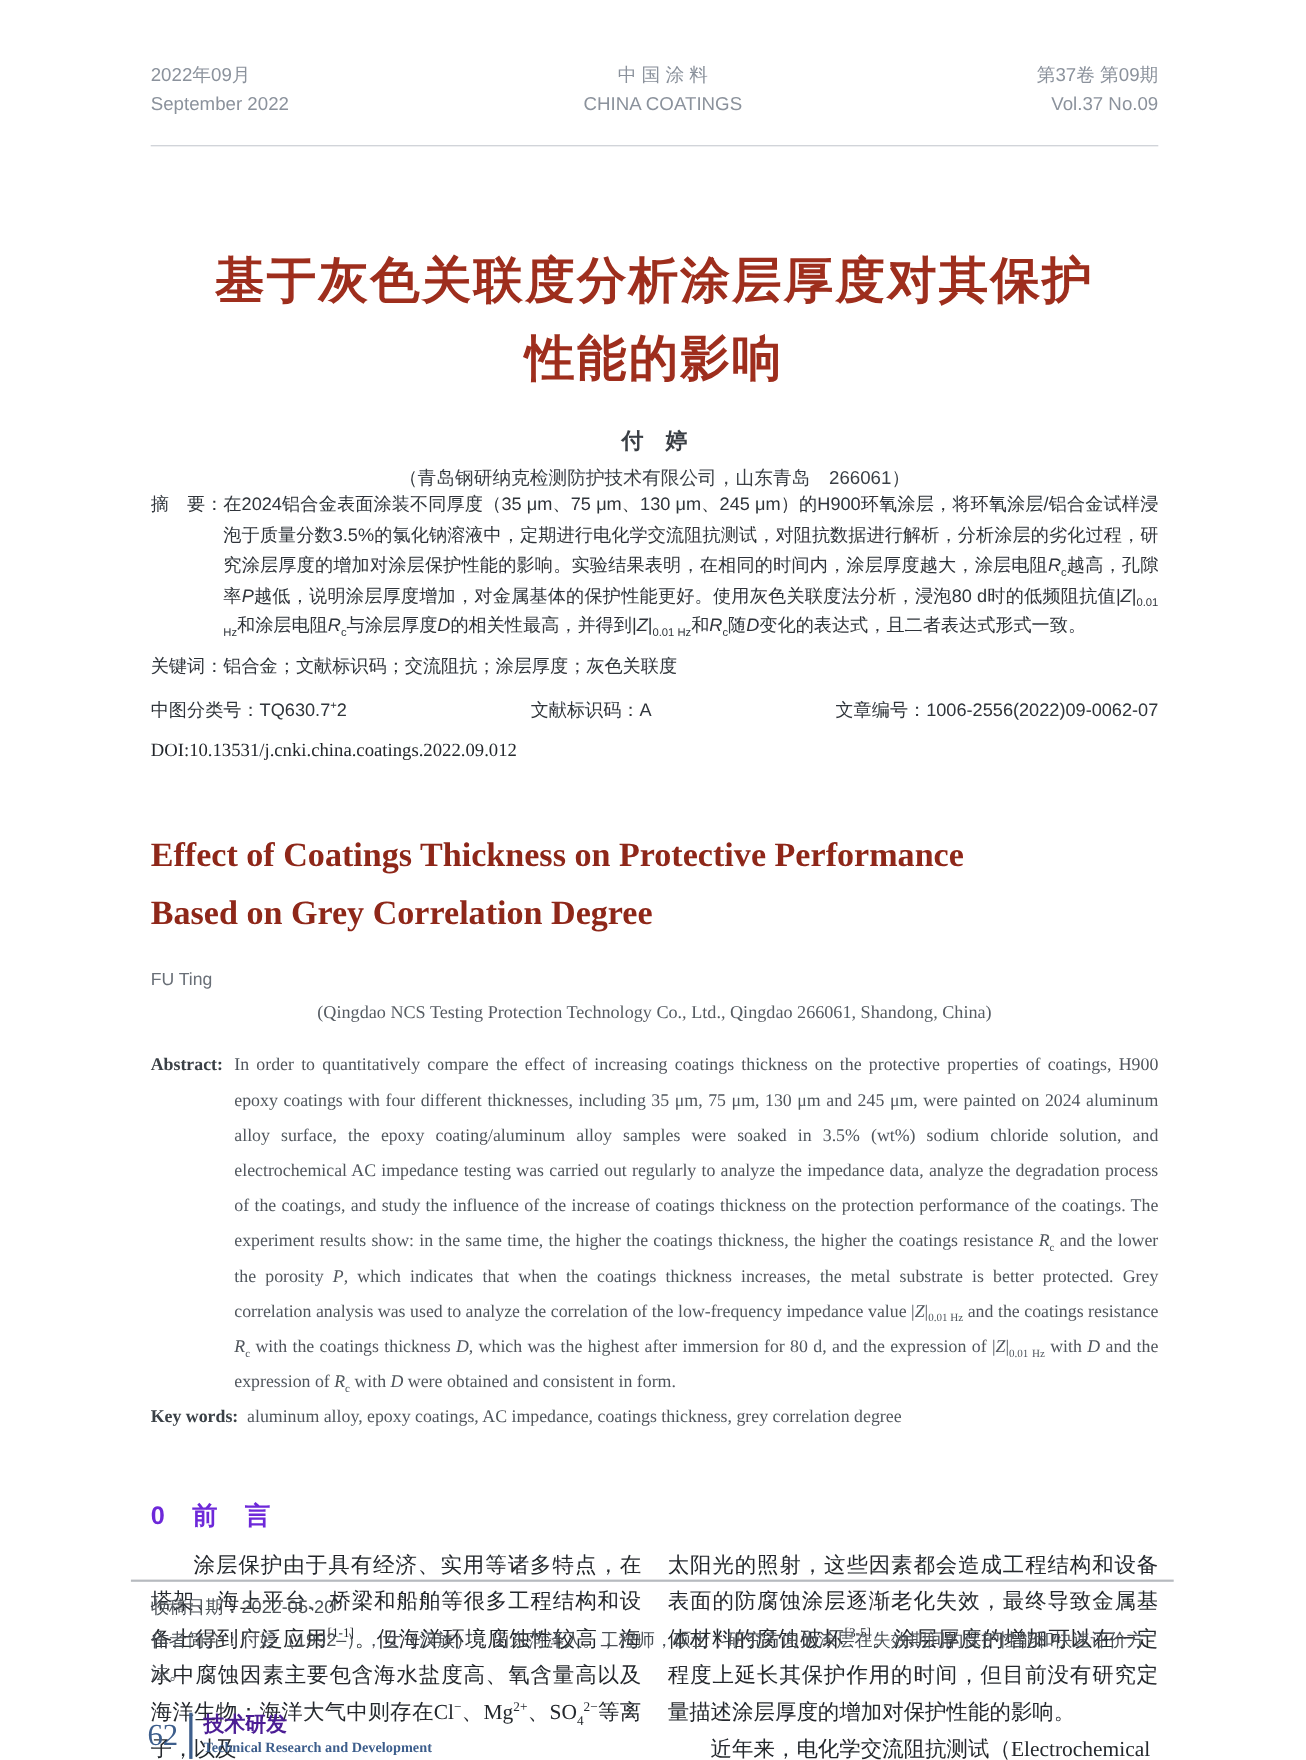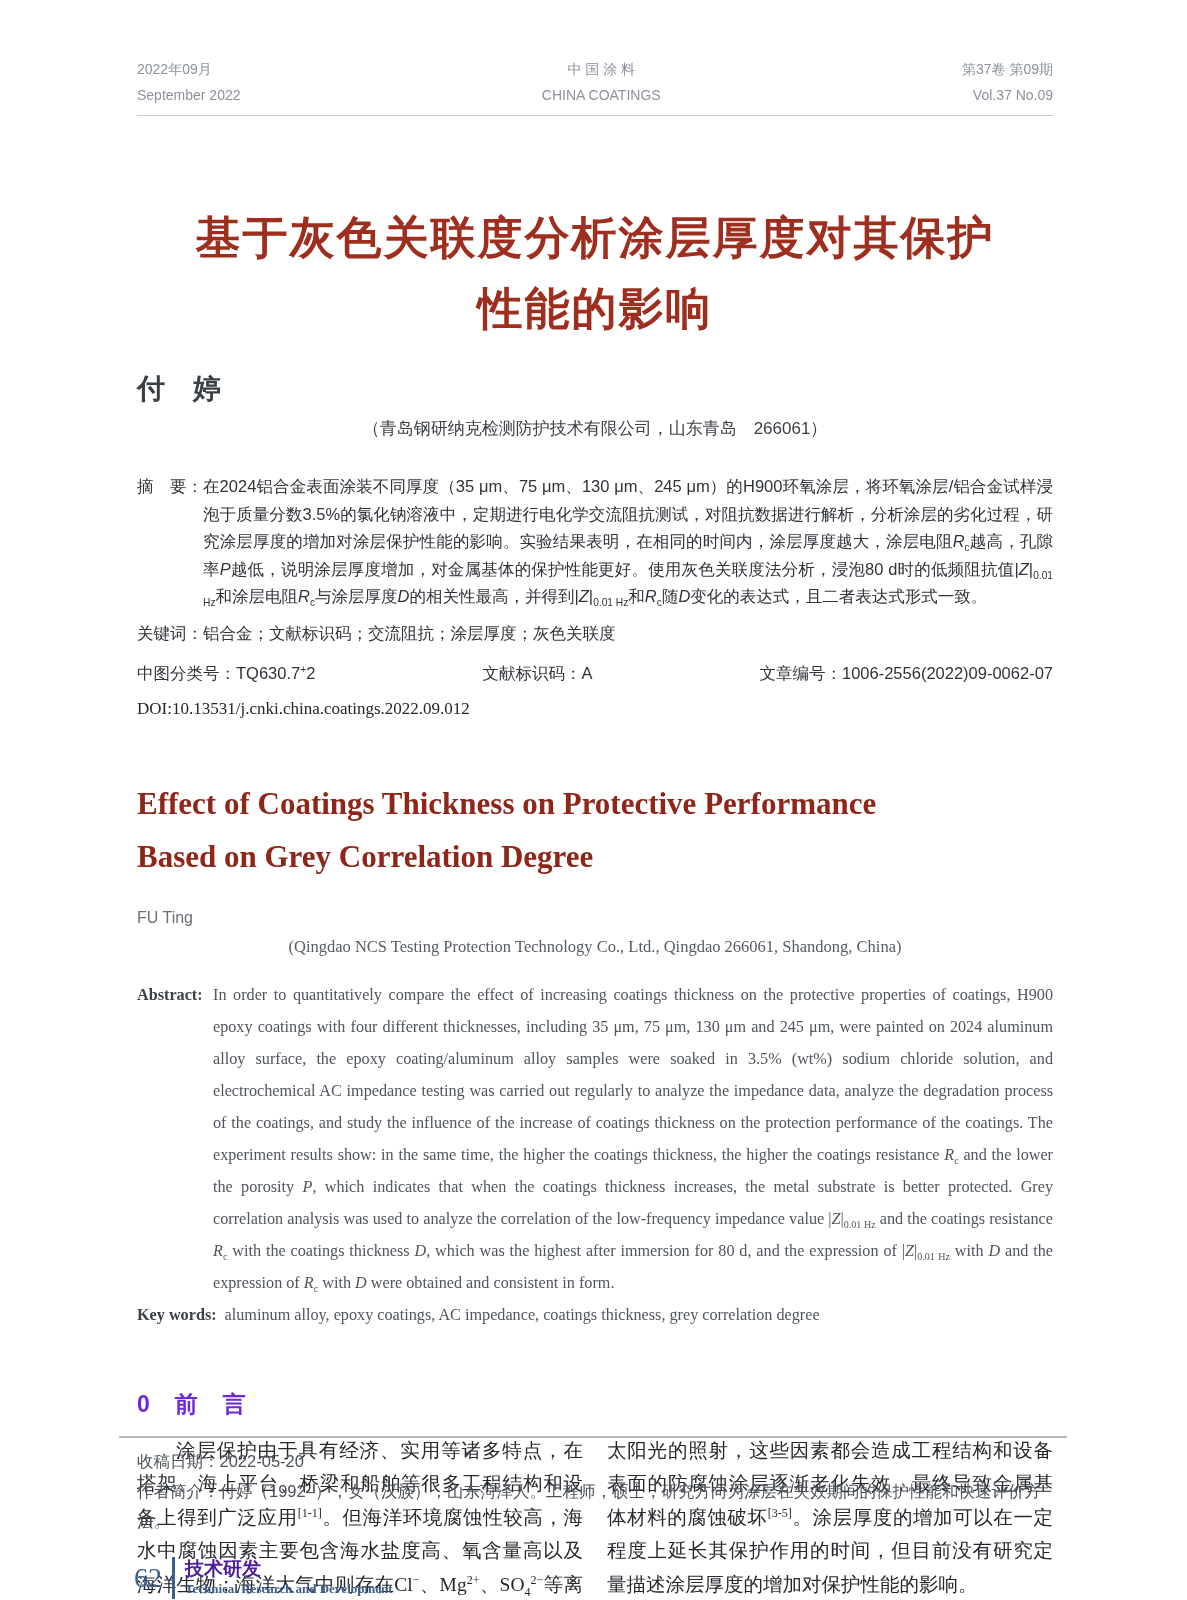--- a/index.html
+++ b/index.html
@@ -2,34 +2,34 @@
 <html><head>
 <meta charset="utf-8">
 <style>
   html,body{margin:0;padding:0;background:#ffffff;}
   body{width:1187px;height:1600px;font-family:"Liberation Sans",sans-serif;color:#2e3338;}
   .page{position:relative;width:1187px;height:1600px;overflow:hidden;background:#ffffff;}
   .content{padding:0 134px 0 137px;}
 
   
   .journal-header{display:flex;justify-content:space-between;align-items:flex-end;
-    padding-top:56px;padding-bottom:7px;border-bottom:1px solid #c6cad0;
-    color:#8b929c;font-size:14px;line-height:26px;}
+    padding-top:56px;padding-bottom:24px;border-bottom:1px solid #c6cad0;
+    color:#8b929c;font-size:17px;line-height:26px;}
   .jh-left{text-align:left;}
   .jh-center{text-align:center;}
   .jh-right{text-align:right;}
 
   
   .title-cn{margin-top:86px;text-align:center;font-weight:800;
     font-size:45px;line-height:71px;letter-spacing:2px;color:#9e2e1d;}
-  .author-cn{margin-top:26px;font-size:28px;font-weight:700;color:#3a3f45;}
+  .author-cn{margin-top:26px;text-align:center;font-size:20px;font-weight:700;color:#3a3f45;}
   .affil-cn{margin-top:9px;text-align:center;font-size:17px;color:#3a3f45;}
 
   
-  .abs-cn{margin-top:33px;display:flex;font-size:16.5px;line-height:27.5px;color:#2f343a;}
+  .abs-cn{display:flex;font-size:16.5px;line-height:27.5px;color:#2f343a;}
   .abs-cn .lbl{flex:0 0 auto;white-space:pre;}
   .abs-cn .txt{flex:1;text-align:justify;}
   .kw-cn{margin-top:9px;font-size:16.5px;line-height:27px;color:#2f343a;}
   .class-row{margin-top:13px;display:flex;justify-content:space-between;
     font-size:16.5px;line-height:27px;color:#2f343a;}
   .doi-line{margin-top:12px;font-family:"Liberation Serif",serif;font-size:17px;color:#23272c;}
 
   
   .title-en{margin-top:58px;font-family:"Liberation Serif",serif;
     font-weight:700;font-size:31px;line-height:53px;color:#8e2719;}

